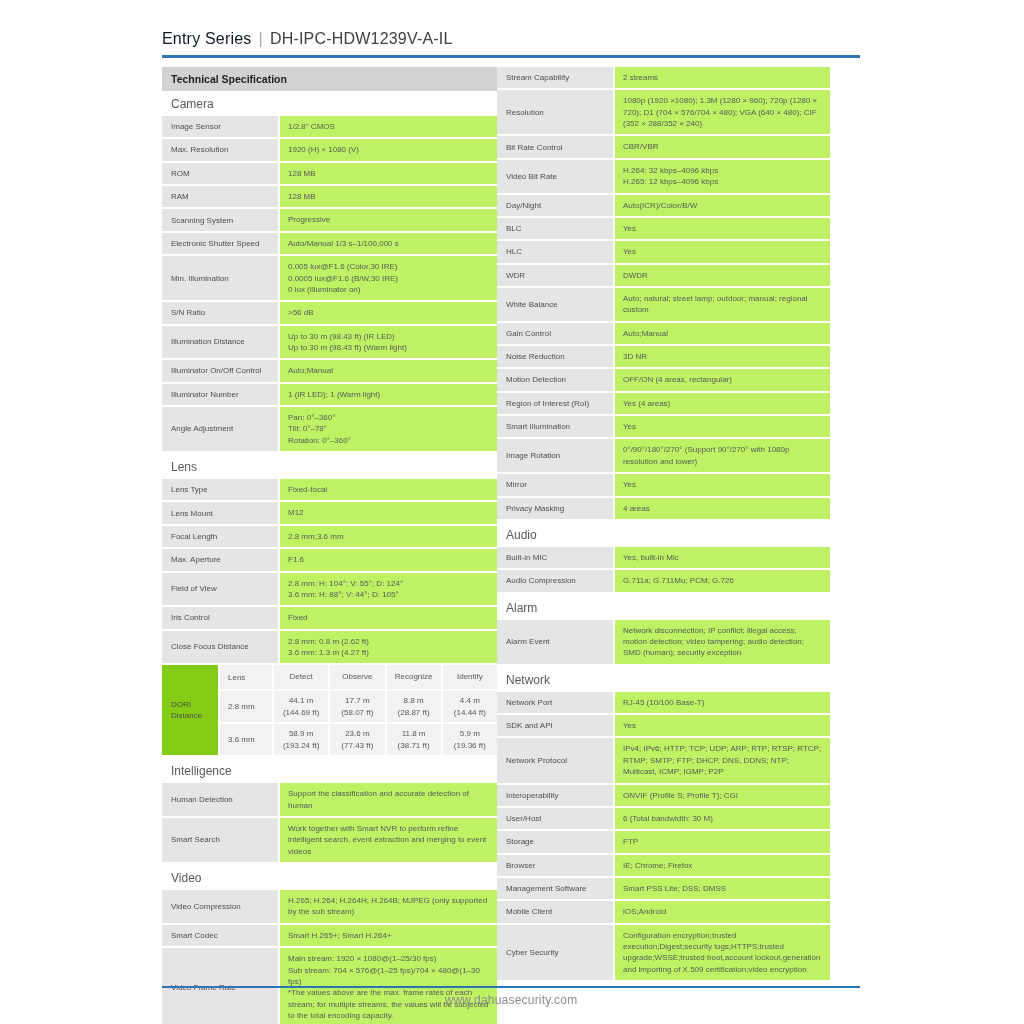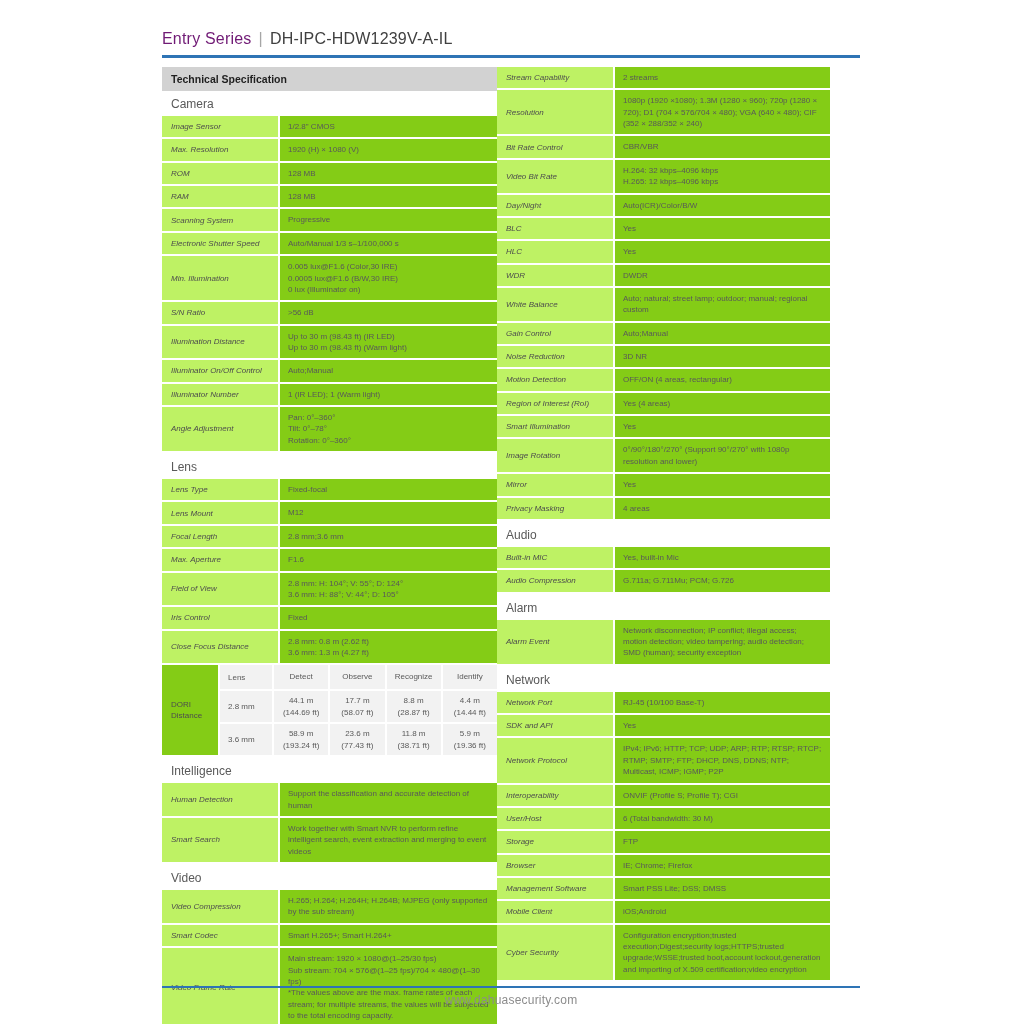--- a/index.html
+++ b/index.html
@@ -2,38 +2,38 @@
 <html><head>
 <meta charset="utf-8">
 <style>
   * { box-sizing: border-box; }
   html,body { margin:0; padding:0; background:#ffffff; }
   body { font-family:"Liberation Sans", sans-serif; }
   .page { position:relative; width:1024px; height:1024px; background:#ffffff; overflow:hidden; }
   .content { position:absolute; left:162px; top:30px; width:698px; }
 
   .title { font-size:16px; color:#404040; letter-spacing:0.2px; }
-  .title .series { color:#701a75; }
+  .title .series { color:#0f172a; }
   .title .sep { color:#a6a6a6; margin:0 7px; font-weight:300; }
   .rule { height:3px; background:#2e74b5; margin-top:7px; }
 
   .columns { display:flex; margin-top:9px; align-items:flex-start; }
   .col-left { width:335px; }
   .col-right { width:333px; }
 
   .tech-header { background:#d2d2d2; color:#1f1f1f; font-weight:bold; font-size:10.5px; padding:6px 9px; margin-bottom:6px; }
 
   .section-heading { font-size:12px; color:#595959; margin:9px 0 5px 9px; }
   .col-left > .sections > .section-heading:first-child,
   .col-right > .sections > .section-heading:first-child { margin-top:2px; }
 
   .spec-row { display:flex; margin-bottom:2px; }
-  .spec-label { width:116px; min-width:116px; background:#bef264; color:#4d4d4d; font-size:8px;
-                padding:5px 4px 5px 9px; display:flex; align-items:center; margin-right:2px; line-height:1.4;font-style:italic; }
-  .spec-value { flex:1; min-width:0; background:#84cc16; color:#595959; font-size:8px;
+  .spec-label { width:116px; min-width:116px; background:#e5e5e5; color:#4d4d4d; font-size:8px;
+                padding:5px 4px 5px 9px; display:flex; align-items:center; margin-right:2px; line-height:1.4; }
+  .spec-value { flex:1; min-width:0; background:#bef264; color:#595959; font-size:8px;
                 padding:5px 8px; display:flex; align-items:center; white-space:pre-line; line-height:1.42; }
 
   .dori { display:flex; margin-bottom:2px; font-size:8px; }
   .dori-label { width:56px; min-width:56px; background:#84cc16; color:#4d4d4d; display:flex;
                 align-items:center; padding:4px 4px 4px 9px; margin-right:2px; line-height:1.45; }
   .dori-grid { flex:1; display:flex; flex-direction:column; }
   .dori-row { display:flex; margin-bottom:2px; }
   .dori-row:last-child { margin-bottom:0; }
   .dori-lens { width:52px; min-width:52px; background:#f2f2f2; color:#595959; display:flex;
                align-items:center; padding:4px 2px 4px 8px; margin-right:2px; line-height:1.4; }

